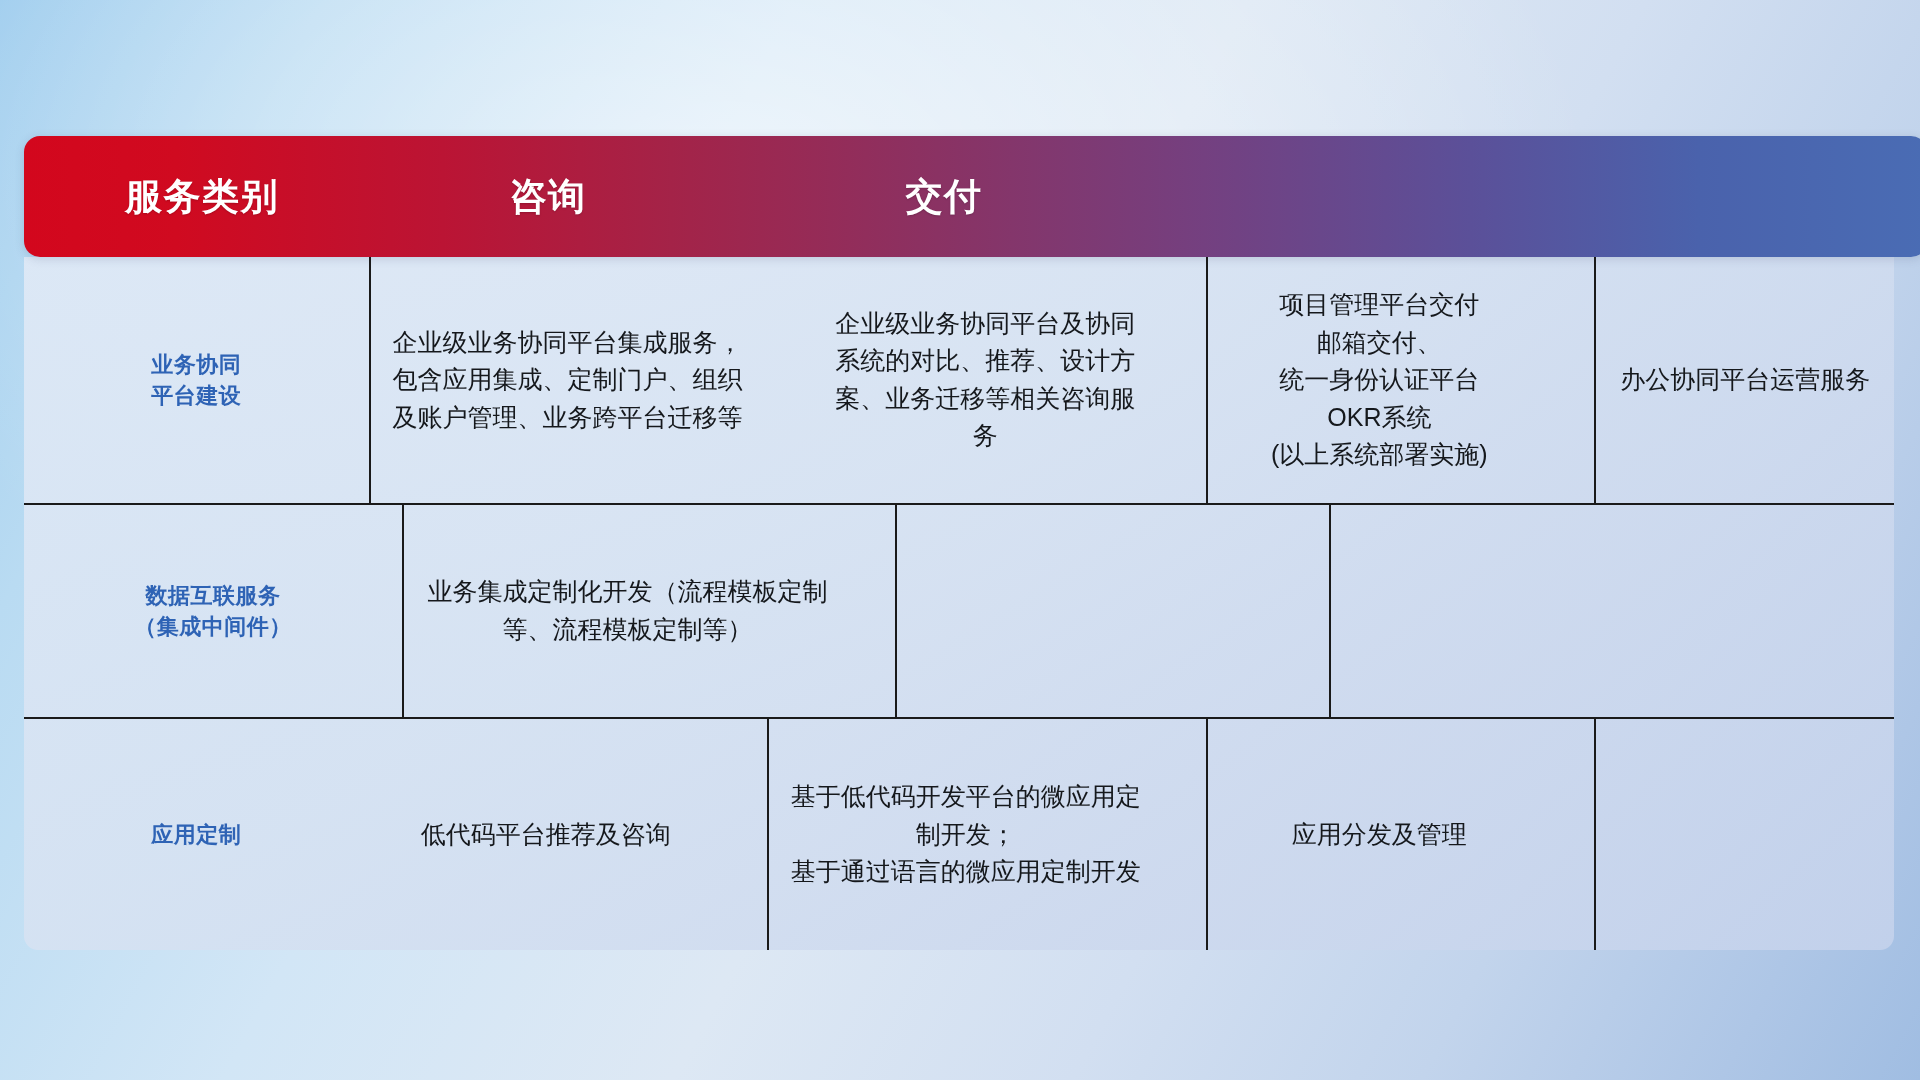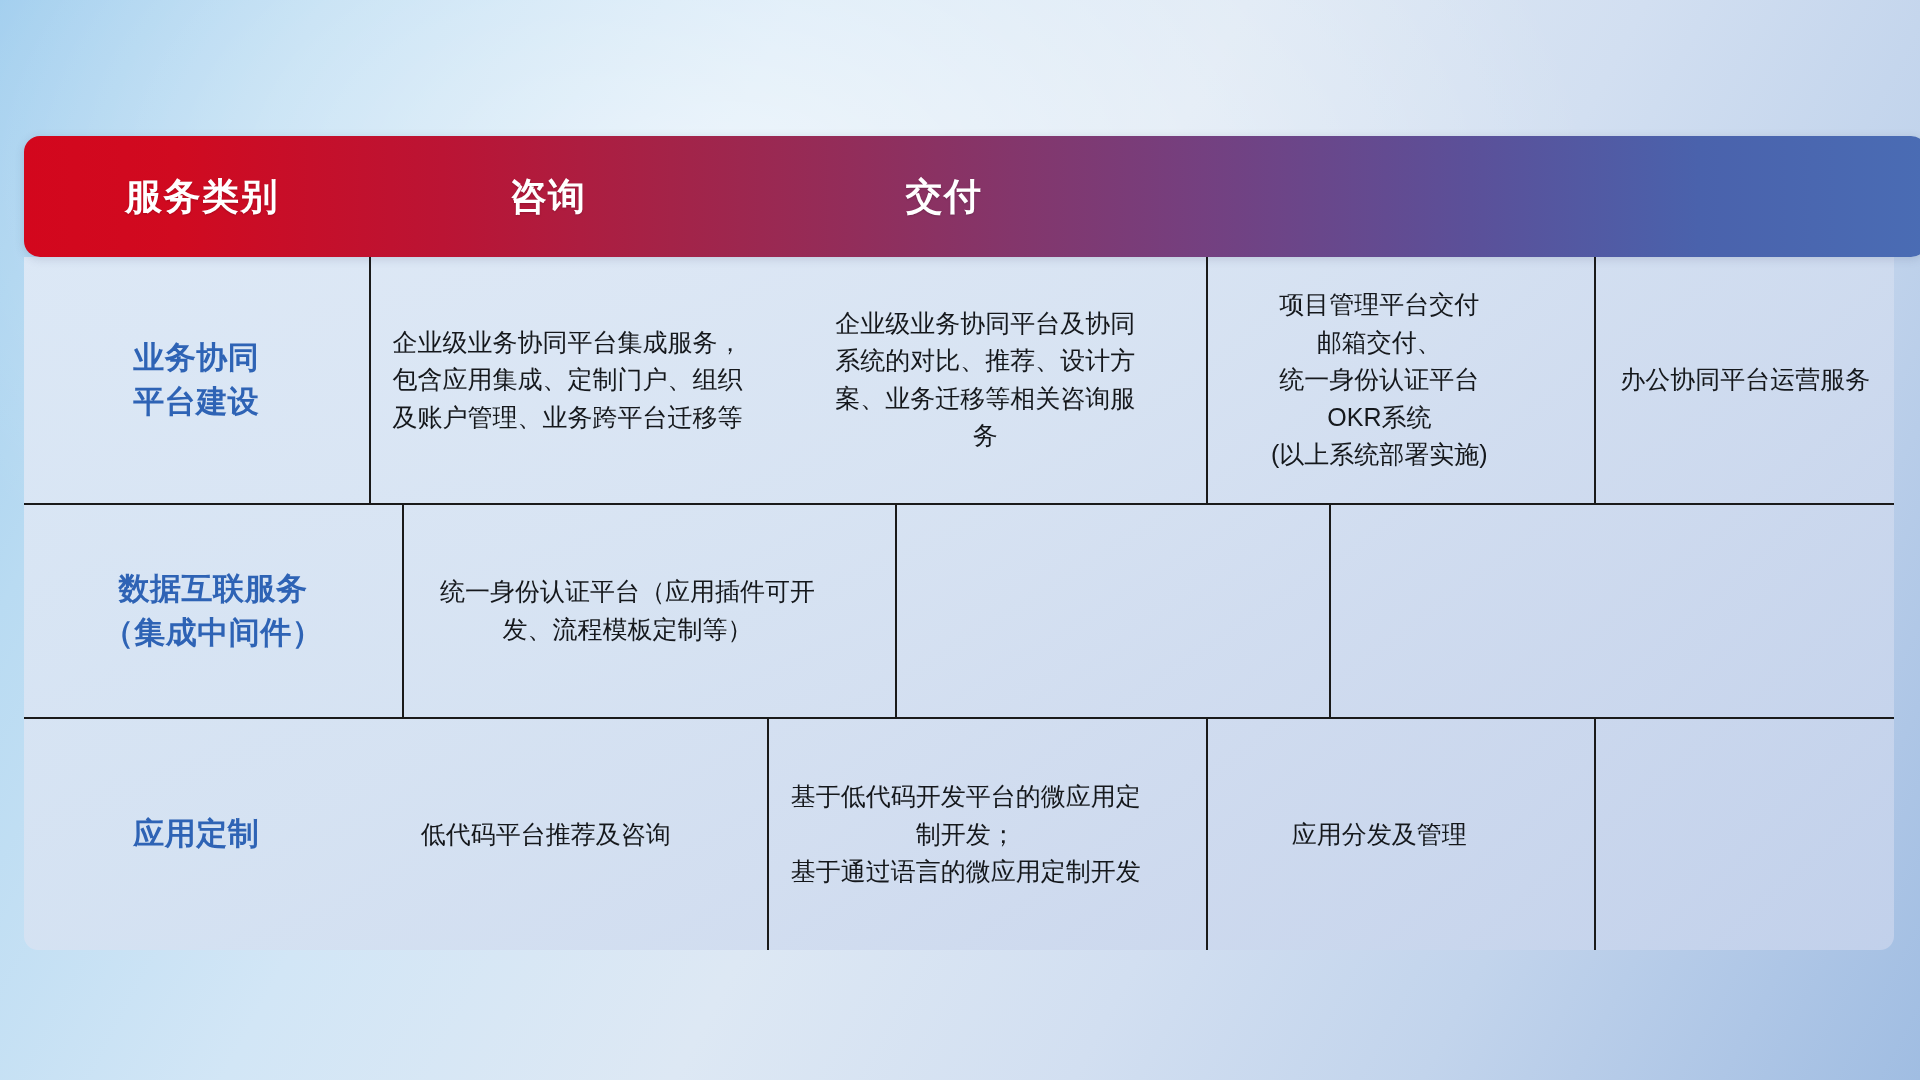--- a/index.html
+++ b/index.html
@@ -128,21 +128,21 @@
   
   .c-label { width: 290px; }
   .c-2     { width: 402px; }
   .c-3     { width: 449px; }
   .c-4     { width: 390px; }
   .c-5     { width: 339px; text-align: right; }
 
   .label-text {
     color: #2e63b5;
     font-weight: bold;
-    font-size: 31px;
+    font-size: 22px;
     line-height: 1.42;
     letter-spacing: 0.5px;
     text-align: center;
   }
 
   .cell-text { white-space: pre-line; }
 </style>
 </head>
 <body>
 
@@ -181,21 +181,21 @@
           <span class="cell-text">办公协同平台运营服务</span>
         </div>
       </div>
 
       <div class="row row-2">
         <div class="cell c-label">
           <span class="label-text cell-text">数据互联服务
 （集成中间件）</span>
         </div>
         <div class="cell c-3 sep">
-          <span class="cell-text">统一身份认证平台（应用插件可开发、流程模板定制等）</span>
+          <span class="cell-text">业务集成定制化开发（流程模板定制等、流程模板定制等）</span>
         </div>
         <div class="cell c-4 sep">
           <span class="cell-text"></span>
         </div>
         <div class="cell c-5 sep">
           <span class="cell-text"></span>
         </div>
       </div>
 
       <div class="row row-3">

